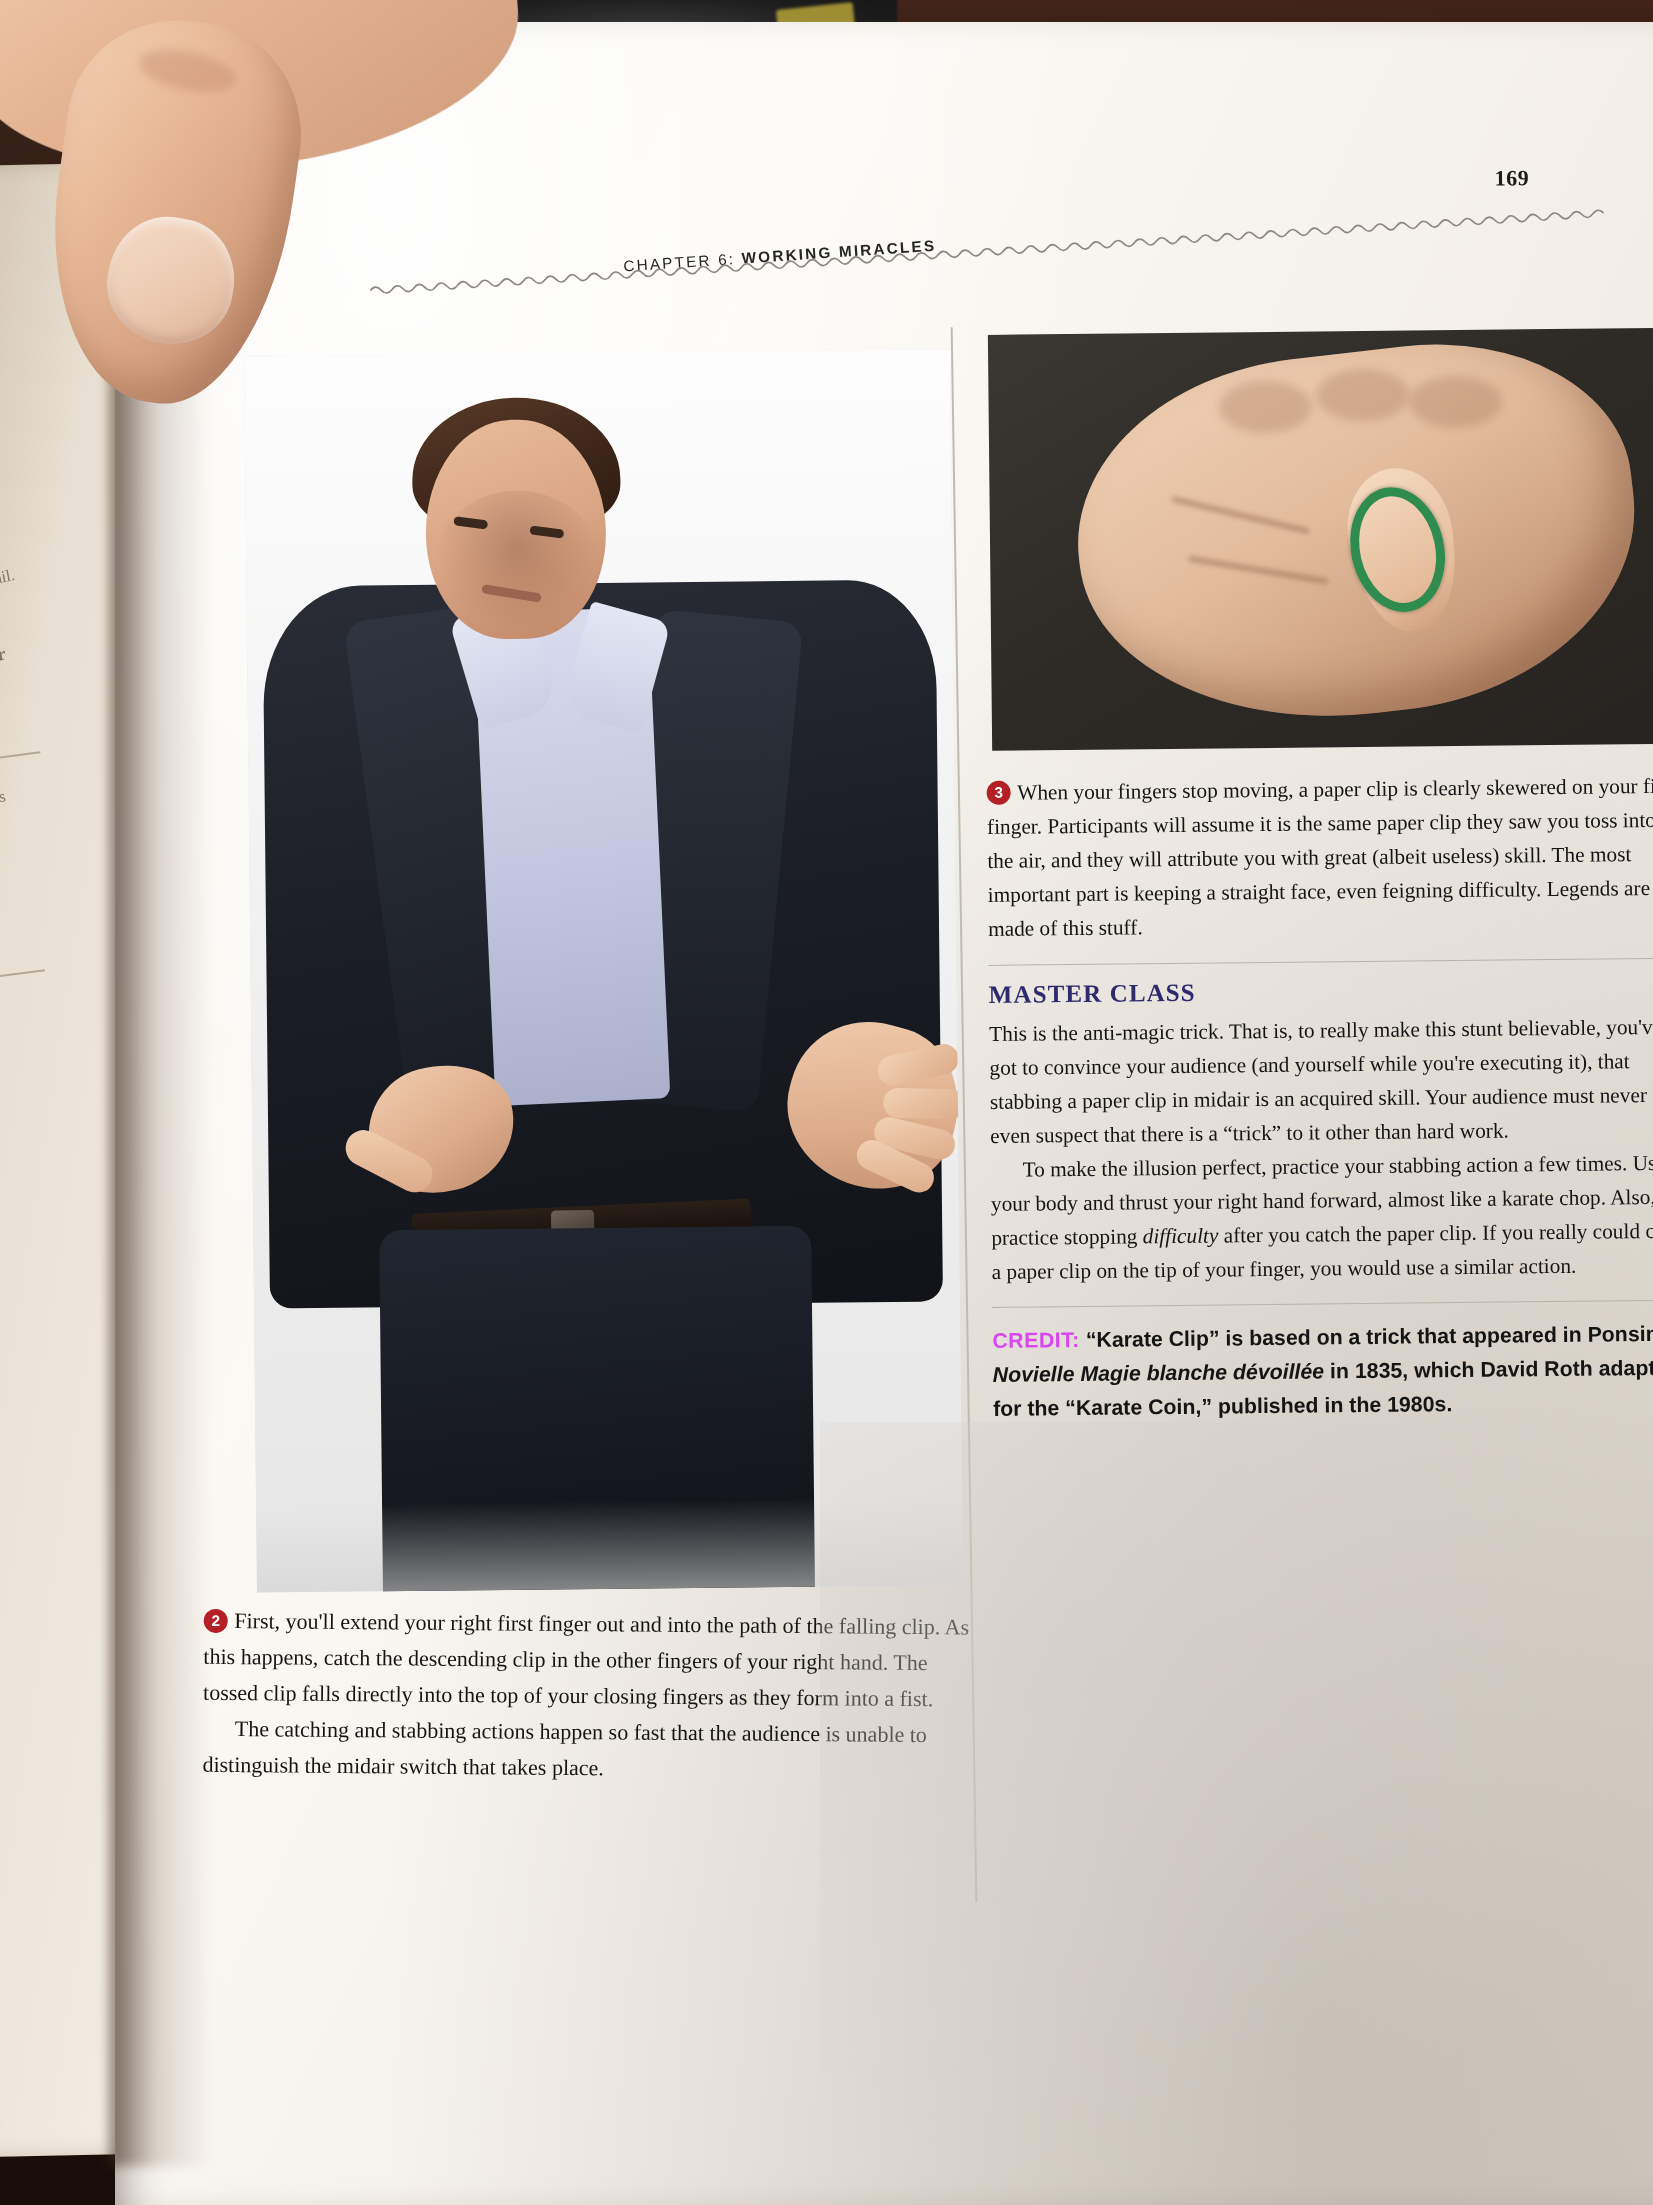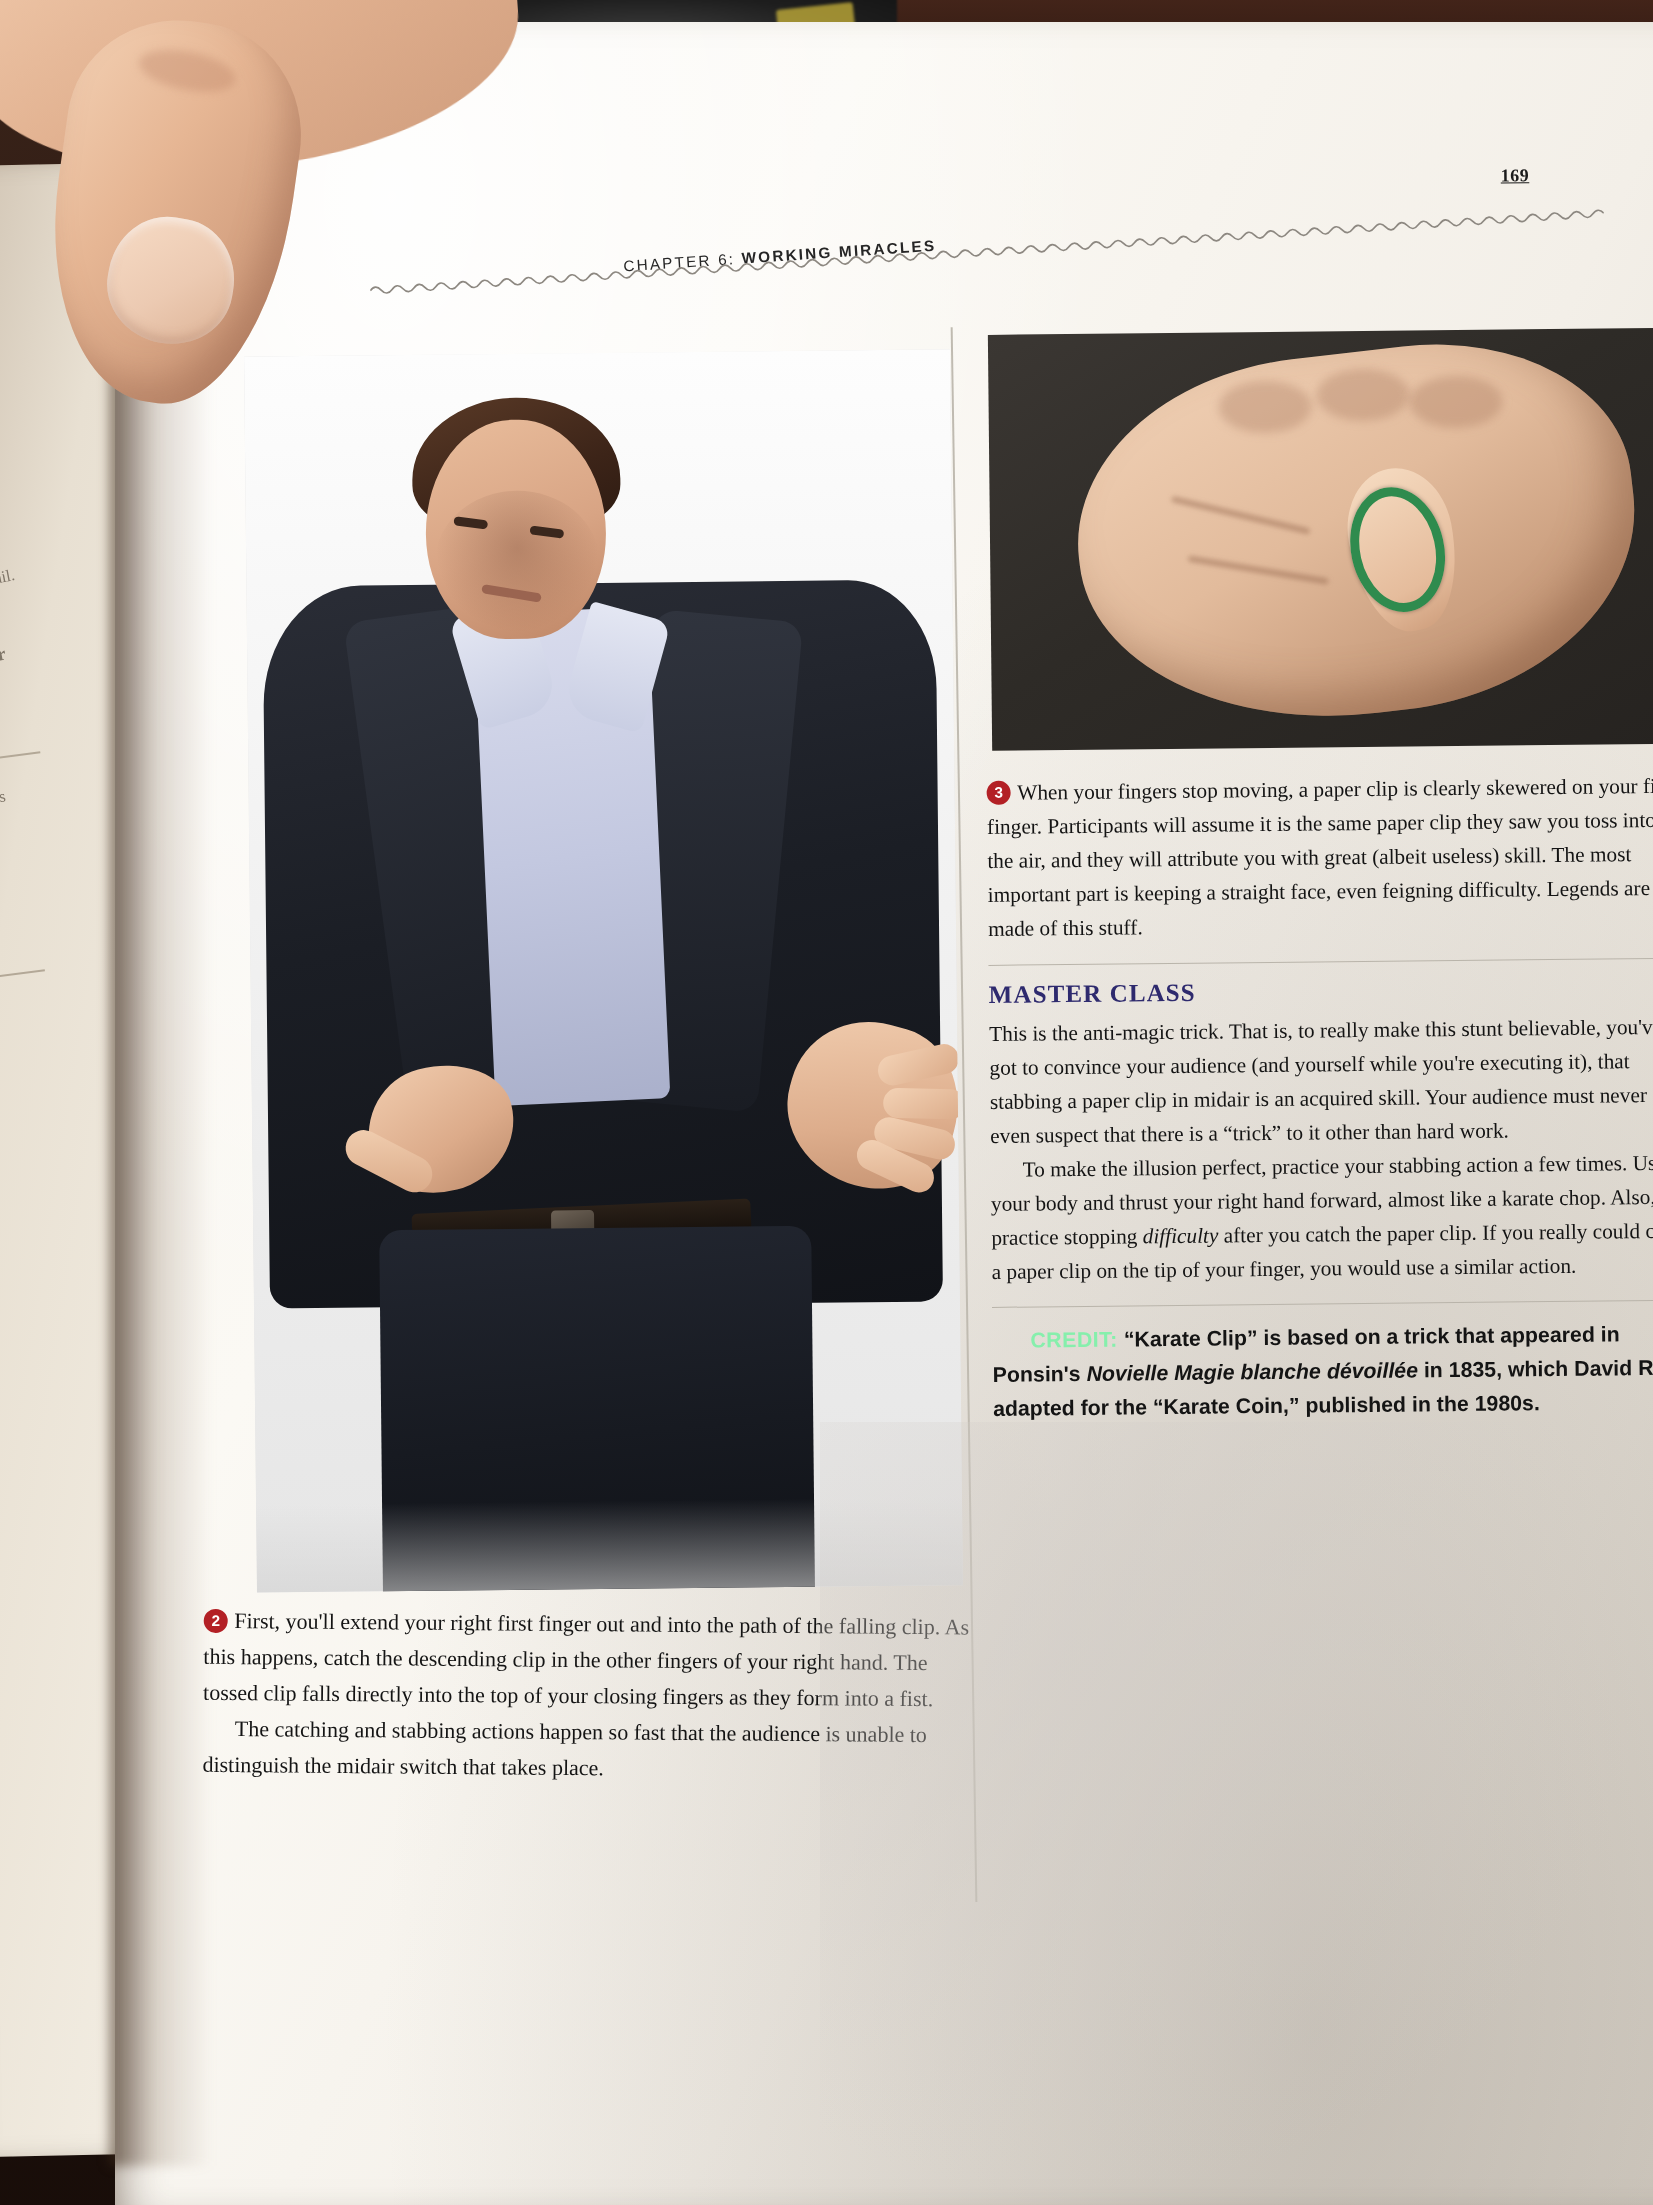--- a/index.html
+++ b/index.html
@@ -122,24 +122,23 @@
   }
 
   
   #content {
     position: absolute; left: 115px; top: 22px; width: 1539px; height: 2183px;
     transform: rotate(-0.6deg);
     transform-origin: 50% 50%;
   }
   #folio {
     position: absolute; right: 115px; top: 150px;
-    font-size: 18px; font-weight: bold; color: #1b1b1b;
+    font-size: 22px; font-weight: bold; color: #1b1b1b;
     font-family: "Liberation Serif", serif;
     letter-spacing: 0.5px;
-    text-decoration: underline;
   }
   #running-head {
     position: absolute; left: 517px; top: 224px;
     font-size: 15.3px; letter-spacing: 2.2px; color: #262626;
     font-family: "Liberation Sans", sans-serif;
     transform: rotate(-3.2deg);
     white-space: nowrap;
   }
   #running-head .rh-chapter { font-weight: normal; }
   #running-head .rh-title { font-weight: bold; }
@@ -342,21 +341,21 @@
     font-size: 25px;
     letter-spacing: 1.1px;
     color: #2e2a6e;
     margin: 0 0 7.7px 0;
   }
   .indent { text-indent: 32px; }
   .credit {
     font-family: "Liberation Sans", sans-serif;
     font-size: 20px; line-height: 33px; font-weight: bold; color: #141414;
   }
-  .credit .lbl { color: #86efac; letter-spacing: 0.5px; margin-left: 38px; }
+  .credit .lbl { color: #d946ef; letter-spacing: 0.5px; }
   .credit em { font-style: italic; }
 
   #col-left {
     left: 82px; top: 1581px; width: 766px;
     transform: rotate(1.1deg);
   }
   #col-left p { font-size: 22px; line-height: 36px; }
 
   #col-divider {
     position: absolute; left: 848px; top: 306px; width: 1.6px; height: 1575px;

